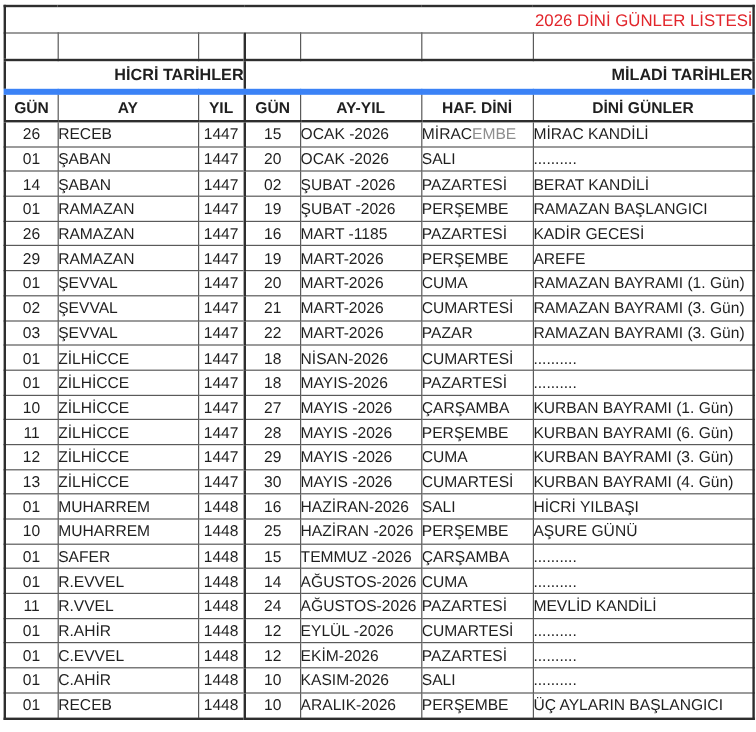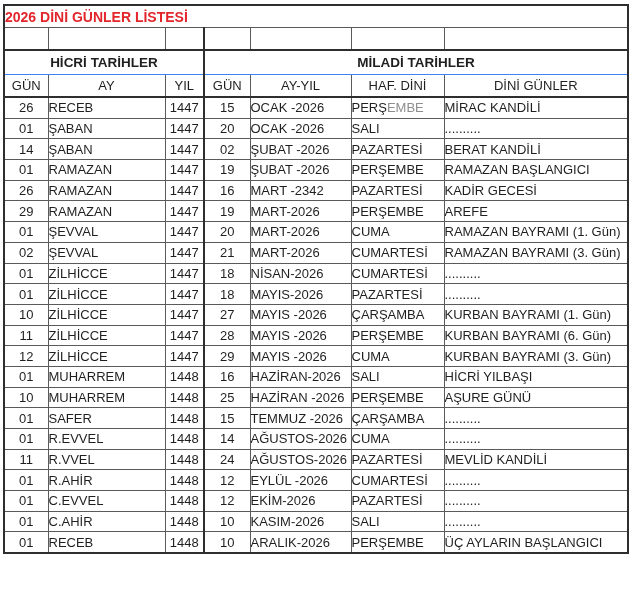--- a/index.html
+++ b/index.html
@@ -13,30 +13,30 @@
     border:2px solid #2e2e2e;
   }
   .dg td,.dg th{
     border:1px solid #5a5a5a;
     overflow:hidden;white-space:nowrap;
     font-size:13px;line-height:1;
     padding:0;
     color:#1f1f1f;
   }
   tr.title-row td{
-    height:21px;text-align:left;font-weight:bold;font-size:14px;
+    height:21px;text-align:right;font-weight:normal;font-size:14px;
     color:#e2262c;border-bottom:1px solid #5a5a5a;
   }
   tr.blank-row td{height:21px;}
   tr.group-row td{
-    height:23px;text-align:center;font-weight:bold;font-size:13.5px;
-    border-top:2px solid #2e2e2e;border-bottom:1px solid #3b82f6;margin-left:32px;
+    height:23px;text-align:right;font-weight:bold;font-size:13.5px;
+    border-top:2px solid #2e2e2e;border-bottom:5px solid #3b82f6;margin-left:32px;
   }
   tr.col-row th{
-    height:21px;text-align:center;font-weight:normal;font-size:13px;
+    height:21px;text-align:center;font-weight:bold;font-size:13px;
     border-bottom:2px solid #2e2e2e;
     margin-left:41px;
   }
   tbody.data td{height:19.7px;}
   .divL{border-left:2px solid #2e2e2e !important;}
   .c-gun,.c-yil{text-align:center;}
   .c-ay,.c-ayyil,.c-haf,.c-dini{text-align:left;padding-left:6px;}
   .dark{color:#1f1f1f;}
   .muted{color:#8e8e8e;}
 </style>
@@ -81,21 +81,21 @@
           <th>DİNİ GÜNLER</th>
         </tr>
     </thead>
     <tbody class="data" id="tbody">
         <tr>
           <td class="c-gun dark">26</td>
           <td class="c-ay dark">RECEB</td>
           <td class="c-yil dark">1447</td>
           <td class="c-gun dark divL">15</td>
           <td class="c-ayyil dark">OCAK -2026</td>
-          <td class="c-haf dark"><span class="dark">PERŞ</span><span class="muted">EMBE</span></td>
+          <td class="c-haf dark"><span class="dark">MİRAC</span><span class="muted">EMBE</span></td>
           <td class="c-dini dark">MİRAC KANDİLİ</td>
         </tr>
         <tr>
           <td class="c-gun dark">01</td>
           <td class="c-ay dark">ŞABAN</td>
           <td class="c-yil dark">1447</td>
           <td class="c-gun dark divL">20</td>
           <td class="c-ayyil dark">OCAK -2026</td>
           <td class="c-haf dark">SALI</td>
           <td class="c-dini dark">..........</td>
@@ -116,21 +116,21 @@
           <td class="c-gun muted divL">19</td>
           <td class="c-ayyil muted">ŞUBAT -2026</td>
           <td class="c-haf muted">PERŞEMBE</td>
           <td class="c-dini muted">RAMAZAN BAŞLANGICI</td>
         </tr>
         <tr>
           <td class="c-gun dark">26</td>
           <td class="c-ay dark">RAMAZAN</td>
           <td class="c-yil dark">1447</td>
           <td class="c-gun dark divL">16</td>
-          <td class="c-ayyil dark">MART -2342</td>
+          <td class="c-ayyil dark">MART -1185</td>
           <td class="c-haf dark">PAZARTESİ</td>
           <td class="c-dini dark">KADİR GECESİ</td>
         </tr>
         <tr>
           <td class="c-gun muted">29</td>
           <td class="c-ay muted">RAMAZAN</td>
           <td class="c-yil muted">1447</td>
           <td class="c-gun muted divL">19</td>
           <td class="c-ayyil muted">MART-2026</td>
           <td class="c-haf muted">PERŞEMBE</td>
@@ -148,20 +148,29 @@
         <tr>
           <td class="c-gun muted">02</td>
           <td class="c-ay muted">ŞEVVAL</td>
           <td class="c-yil muted">1447</td>
           <td class="c-gun muted divL">21</td>
           <td class="c-ayyil muted">MART-2026</td>
           <td class="c-haf muted">CUMARTESİ</td>
           <td class="c-dini muted">RAMAZAN BAYRAMI (3. Gün)</td>
         </tr>
         <tr>
+          <td class="c-gun muted">03</td>
+          <td class="c-ay muted">ŞEVVAL</td>
+          <td class="c-yil muted">1447</td>
+          <td class="c-gun muted divL">22</td>
+          <td class="c-ayyil muted">MART-2026</td>
+          <td class="c-haf muted">PAZAR</td>
+          <td class="c-dini muted">RAMAZAN BAYRAMI (3. Gün)</td>
+        </tr>
+        <tr>
           <td class="c-gun muted">01</td>
           <td class="c-ay muted">ZİLHİCCE</td>
           <td class="c-yil muted">1447</td>
           <td class="c-gun muted divL">18</td>
           <td class="c-ayyil muted">NİSAN-2026</td>
           <td class="c-haf muted">CUMARTESİ</td>
           <td class="c-dini muted">..........</td>
         </tr>
         <tr>
           <td class="c-gun dark">01</td>
@@ -191,20 +200,29 @@
           <td class="c-dini muted">KURBAN BAYRAMI (6. Gün)</td>
         </tr>
         <tr>
           <td class="c-gun muted">12</td>
           <td class="c-ay muted">ZİLHİCCE</td>
           <td class="c-yil muted">1447</td>
           <td class="c-gun muted divL">29</td>
           <td class="c-ayyil muted">MAYIS -2026</td>
           <td class="c-haf muted">CUMA</td>
           <td class="c-dini muted">KURBAN BAYRAMI (3. Gün)</td>
+        </tr>
+        <tr>
+          <td class="c-gun muted">13</td>
+          <td class="c-ay muted">ZİLHİCCE</td>
+          <td class="c-yil muted">1447</td>
+          <td class="c-gun muted divL">30</td>
+          <td class="c-ayyil muted">MAYIS -2026</td>
+          <td class="c-haf muted">CUMARTESİ</td>
+          <td class="c-dini muted">KURBAN BAYRAMI (4. Gün)</td>
         </tr>
         <tr>
           <td class="c-gun dark">01</td>
           <td class="c-ay dark">MUHARREM</td>
           <td class="c-yil dark">1448</td>
           <td class="c-gun dark divL">16</td>
           <td class="c-ayyil dark">HAZİRAN-2026</td>
           <td class="c-haf dark">SALI</td>
           <td class="c-dini dark">HİCRİ YILBAŞI</td>
         </tr>

